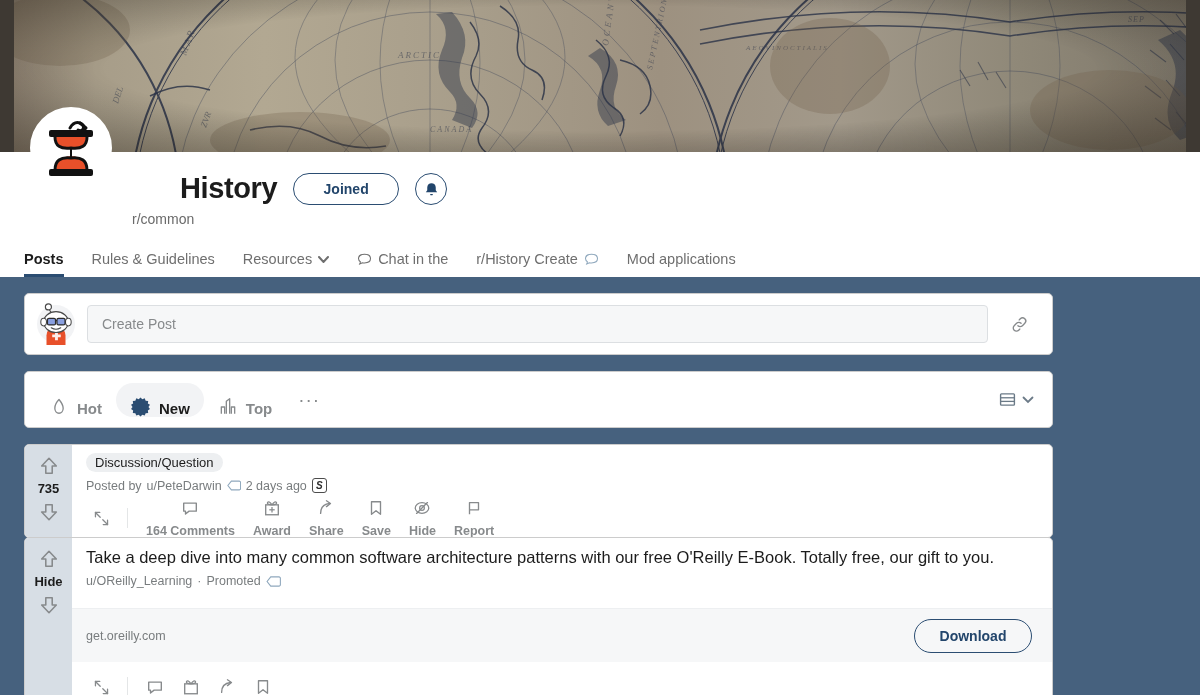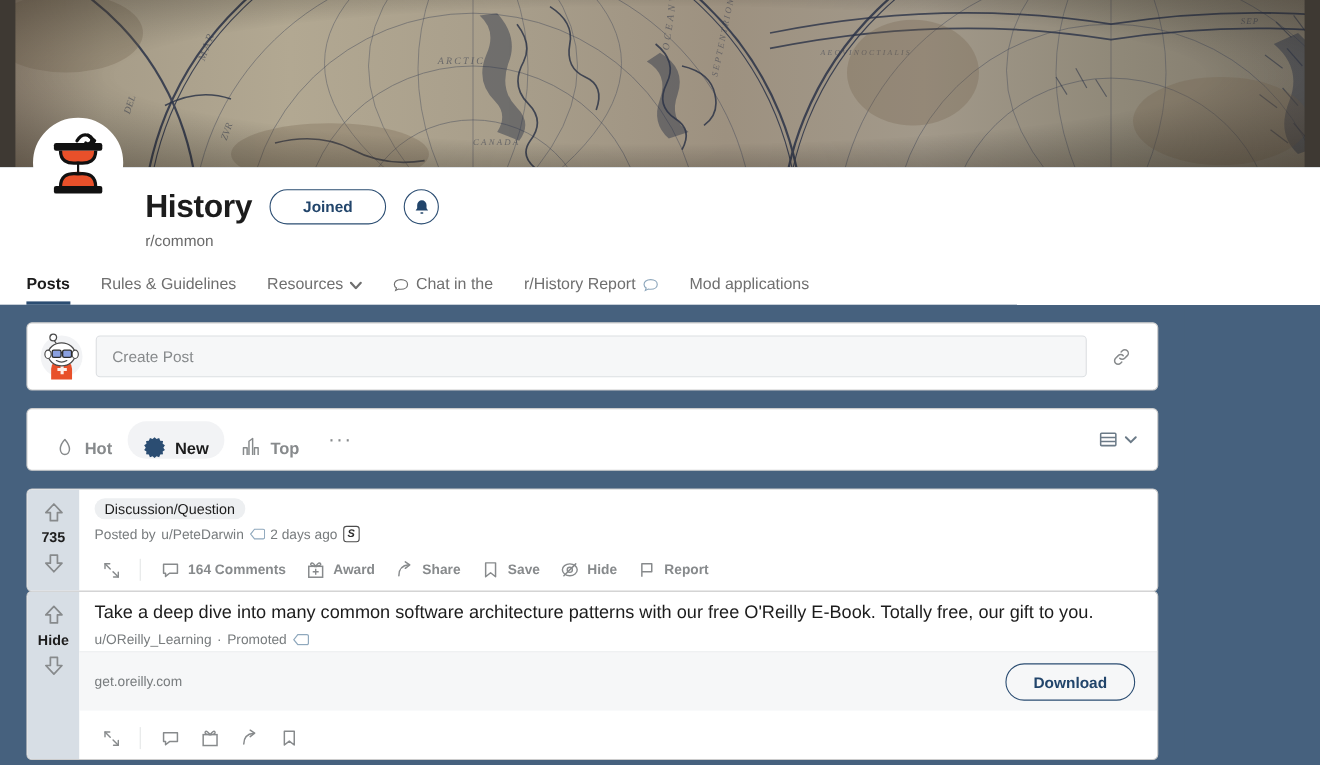--- a/index.html
+++ b/index.html
@@ -34,21 +34,21 @@
   .comm-avatar {
     position: absolute; left: 30px; top: -45px;
     width: 82px; height: 82px; border-radius: 50%;
     background: #ffffff;
     border: 4px solid #ffffff;
     display: flex; align-items: center; justify-content: center;
     overflow: hidden;
     z-index: 5;
   }
   .comm-text { position: absolute; left: 132px; top: 20px; }
-  .comm-title-row { display: flex; align-items: flex-start; gap: 16px; }
+  .comm-title-row { display: flex; align-items: flex-end; gap: 16px; margin-left: 48px; }
   .comm-name {
     font-size: 29px; font-weight: bold; color: #1c1c1c;
     letter-spacing: -0.4px;
   }
   .joined-btn {
     min-width: 106px; height: 32px; padding: 0 22px;
     border: 1px solid #2b4d72; border-radius: 16px;
     background: #ffffff; color: #22456b;
     font-size: 14px; font-weight: bold;
     font-family: "Liberation Sans", sans-serif;
@@ -203,31 +203,31 @@
     font-style: italic;
   }
   .actionrow {
     display: flex; align-items: center;
     height: 38px; gap: 2px; margin-top: 6px;
   }
   .act {
     display: flex; align-items: center; gap: 7px;
     padding: 5px 8px; border-radius: 3px;
     font-size: 12.5px; font-weight: bold; color: #878a8c;
-    cursor: pointer; white-space: nowrap;
+    cursor: pointer; white-space: nowrap; flex-direction: column;
   }
   .act-expand {
     padding: 5px 6px; display: flex; align-items: center;
     cursor: pointer;
   }
   .act-divider {
     width: 1px; height: 20px; background: #e4e6e7; margin: 0 8px;
   }
   .promo-link {
-    margin-top: 4px;
+    margin-top: 20px;
     background: #f6f7f8;
     border-top: 1px solid #edeff1;
     height: 54px;
     margin-left: -14px; margin-right: -10px;
     display: flex; align-items: center;
     padding: 0 20px 0 14px;
     justify-content: flex-end;
   }
   .promo-url { font-size: 12.5px; color: #787c7e; flex: 1; }
   .download-btn {
@@ -404,21 +404,21 @@
     </div>
 
     <div class="tab">
       <svg width="15" height="15" viewBox="0 0 20 20">
         <path d="M10 3 C5 3 2 5.6 2 8.8 C2 10.6 3 12.1 4.6 13.1 L3.6 16 L7.1 14.3 C8 14.5 9 14.6 10 14.6 C15 14.6 18 12 18 8.8 C18 5.6 15 3 10 3 z" fill="none" stroke="#6f6f6f" stroke-width="1.4"></path>
       </svg>
       <span>Chat in the</span>
     </div>
 
     <div class="tab">
-      <span>r/History Report</span>
+      <span>r/History Create</span>
       <svg width="15" height="15" viewBox="0 0 20 20">
         <path d="M10 3 C5 3 2 5.6 2 8.8 C2 10.6 3 12.1 4.6 13.1 L3.6 16 L7.1 14.3 C8 14.5 9 14.6 10 14.6 C15 14.6 18 12 18 8.8 C18 5.6 15 3 10 3 z" fill="none" stroke="#8fa8bd" stroke-width="1.4"></path>
       </svg>
     </div>
 
     <div class="tab">
       <span>Mod applications</span>
     </div>
   </div>
 </div>

